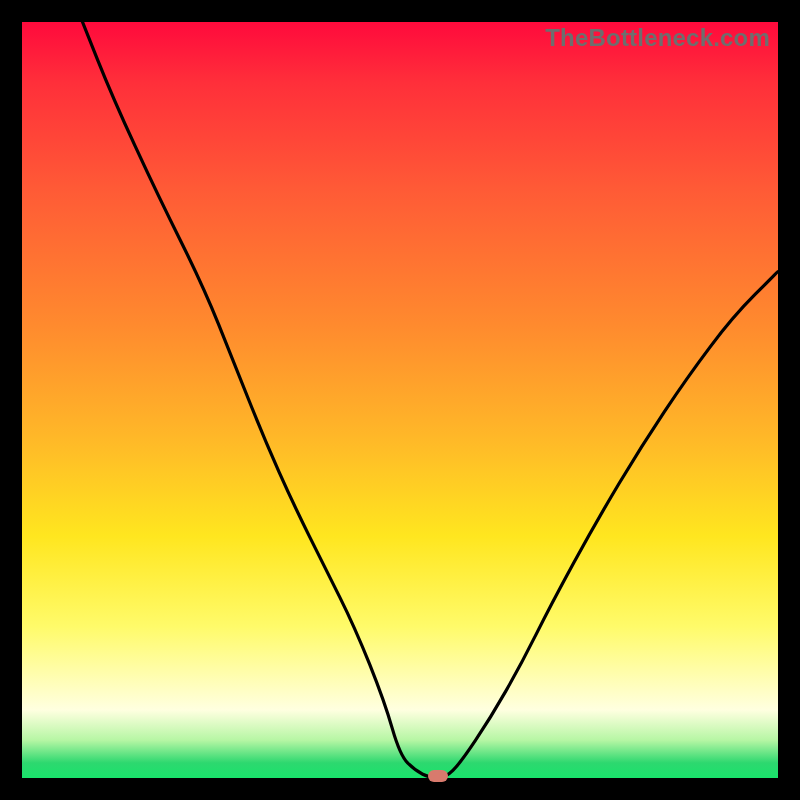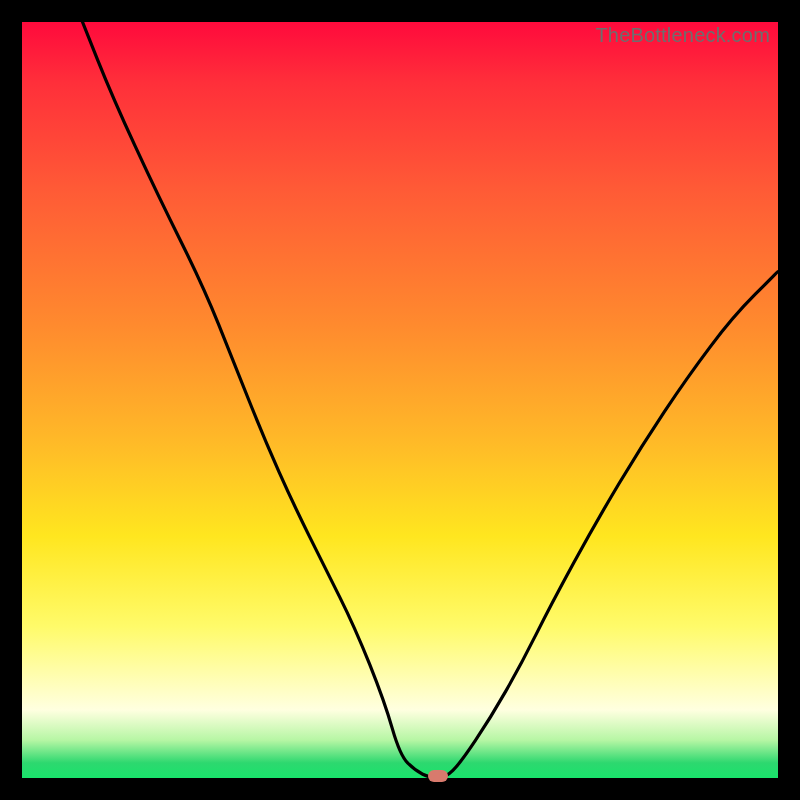--- a/index.html
+++ b/index.html
@@ -37,23 +37,23 @@
       #b6f6a4 95%,
       #2dd86f 98%,
       #19e36b 100%
     );
   }
   .attribution {
     position: absolute;
     top: 2px;
     right: 8px;
     color: #6e6e6e;
-    font-size: 20px;
+    font-size: 24px;
     letter-spacing: 0.2px;
-    font-weight: 400;
+    font-weight: 700;
     user-select: none;
   }
   svg.curves {
     position: absolute;
     left: 0;
     top: 0;
     width: 756px;
     height: 756px;
   }
   .marker {

